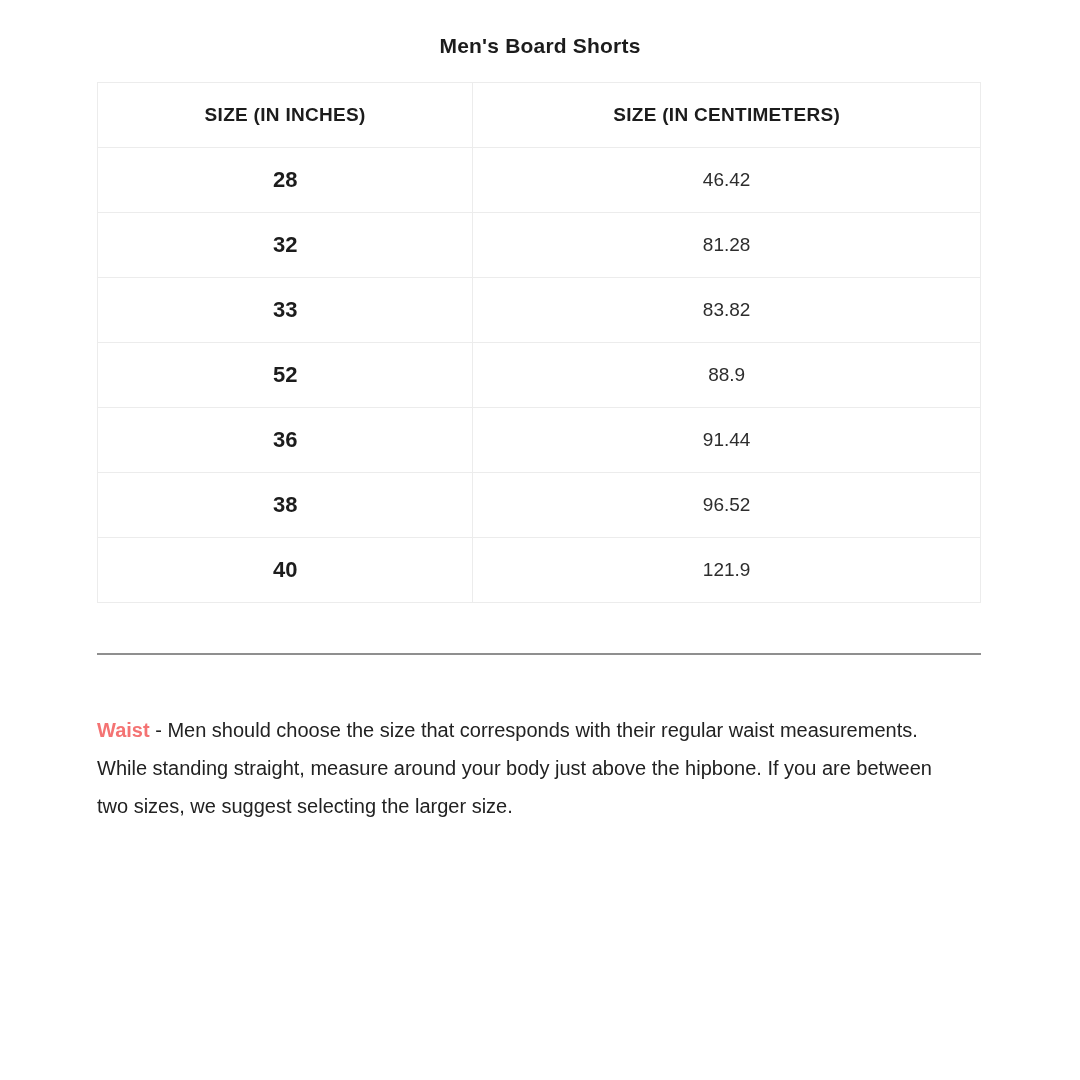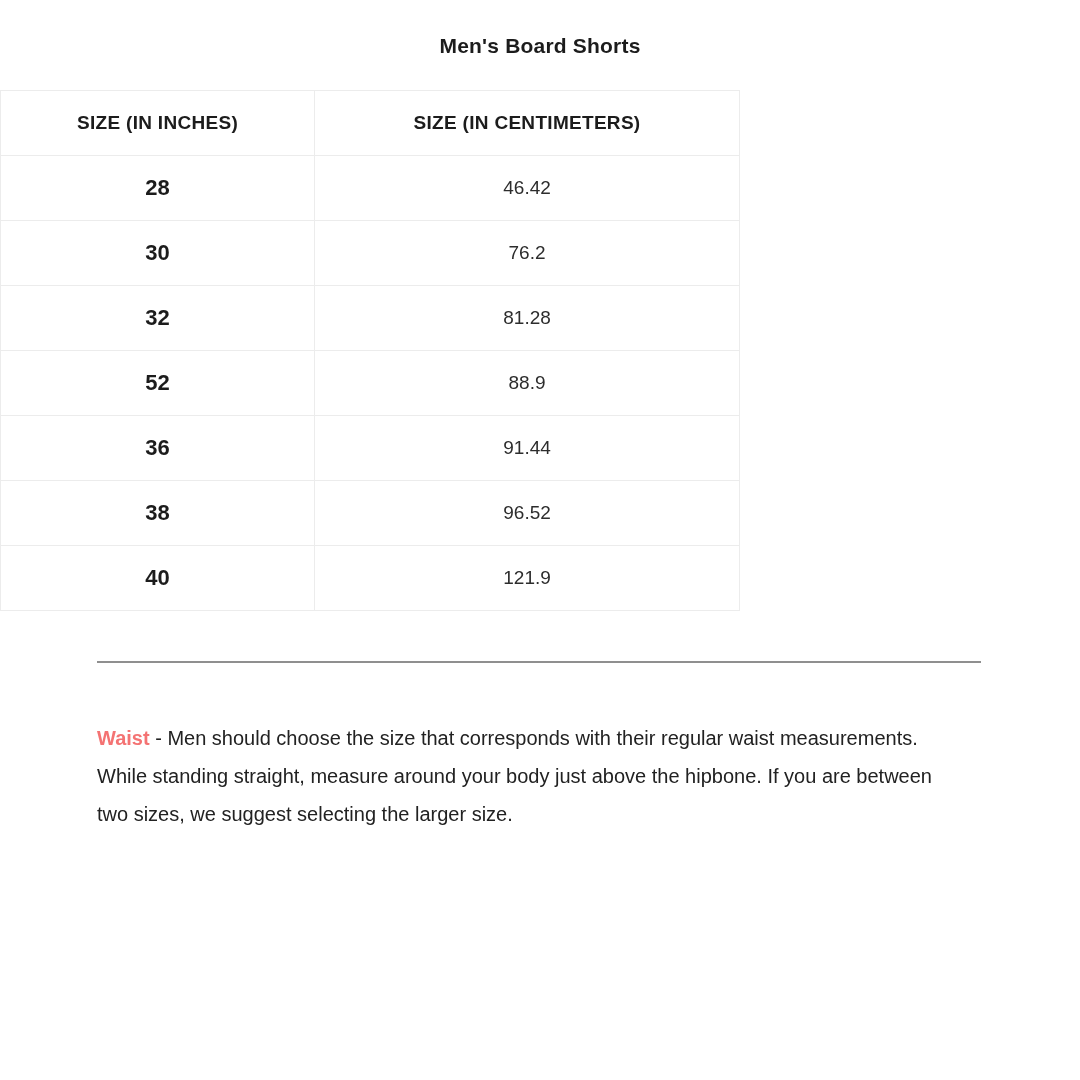--- a/index.html
+++ b/index.html
@@ -16,26 +16,27 @@
     box-sizing: border-box;
     overflow: hidden;
   }
   .chart-title {
     text-align: center;
     font-size: 21px;
     font-weight: 700;
     letter-spacing: 0.2px;
     color: #1c1c1c;
     padding-top: 34px;
-    margin: 0 0 32px 0;
+    margin: 0 0 24px 0;
   }
   table.size-table {
     border-collapse: separate;
     border-spacing: 0;
-    width: 740px;
+    width: 884px;
+    margin-left: 97px;
     border-top: 1px solid #ececec;
     border-left: 1px solid #ececec;
   }
   table.size-table th,
   table.size-table td {
     border-right: 1px solid #ececec;
     border-bottom: 1px solid #ececec;
     height: 65px;
     text-align: center;
     vertical-align: middle;
@@ -95,26 +96,26 @@
         <th>SIZE (IN INCHES)</th>
         <th>SIZE (IN CENTIMETERS)</th>
       </tr>
     </thead>
     <tbody>
       <tr>
         <td class="cell-inches">28</td>
         <td class="cell-cm">46.42</td>
       </tr>
       <tr>
-        <td class="cell-inches">30</td>
-        <td class="cell-cm">76.2</td>
+        <td class="cell-inches">32</td>
+        <td class="cell-cm">81.28</td>
       </tr>
       <tr>
-        <td class="cell-inches">32</td>
-        <td class="cell-cm">81.28</td>
+        <td class="cell-inches">33</td>
+        <td class="cell-cm">83.82</td>
       </tr>
       <tr>
         <td class="cell-inches">52</td>
         <td class="cell-cm">88.9</td>
       </tr>
       <tr>
         <td class="cell-inches">36</td>
         <td class="cell-cm">91.44</td>
       </tr>
       <tr>

